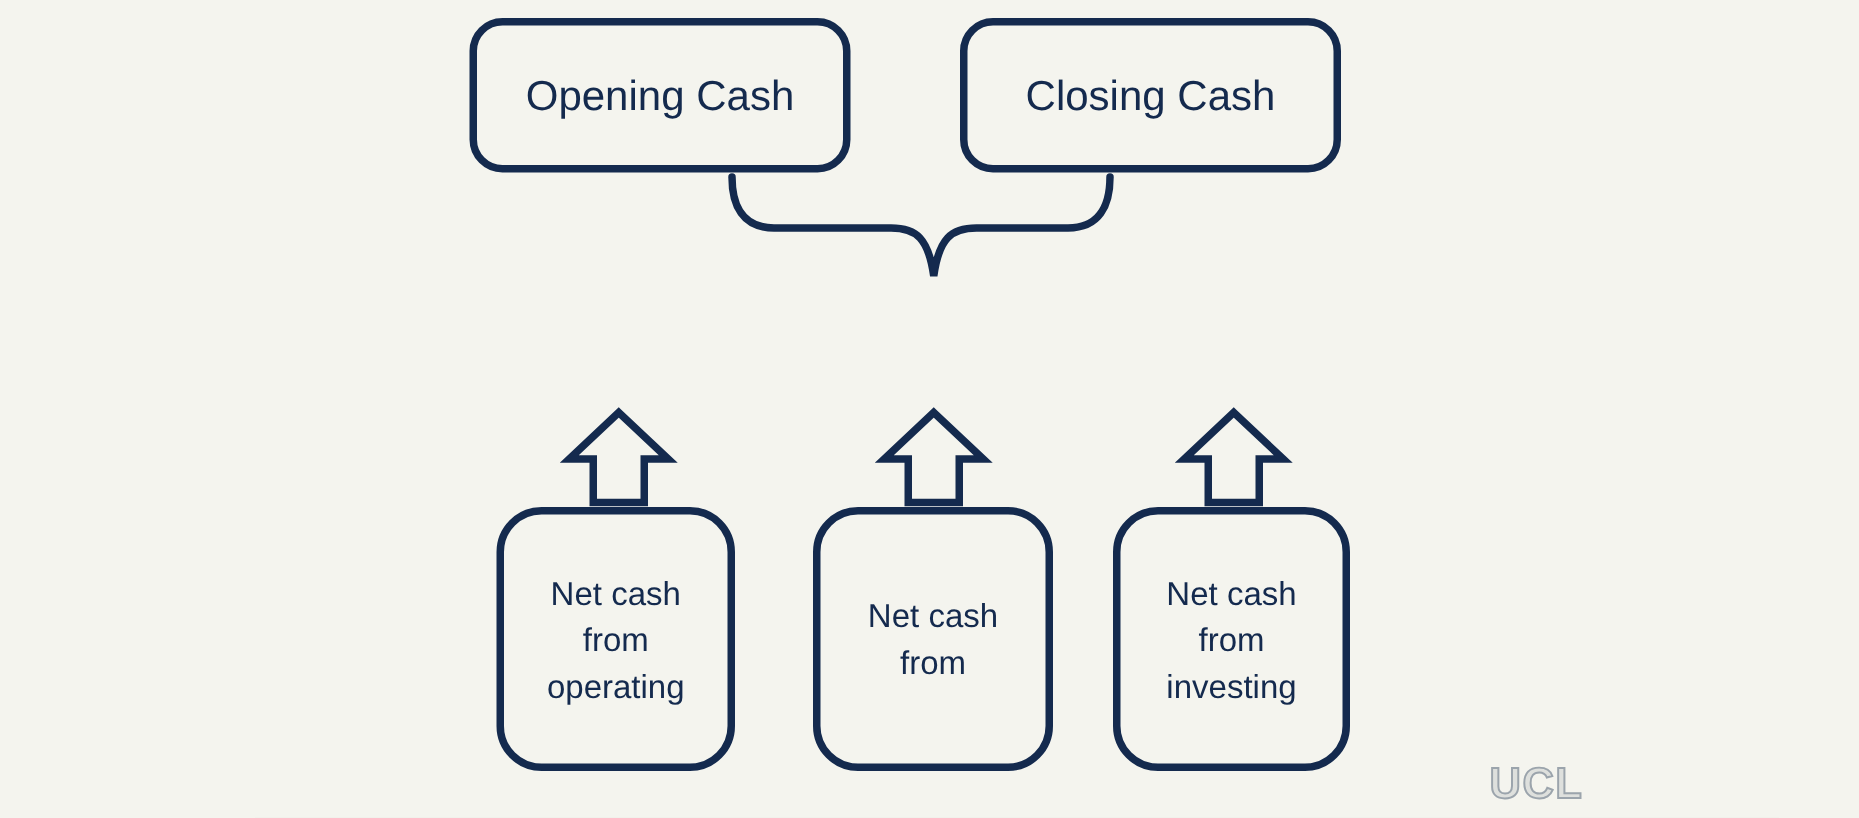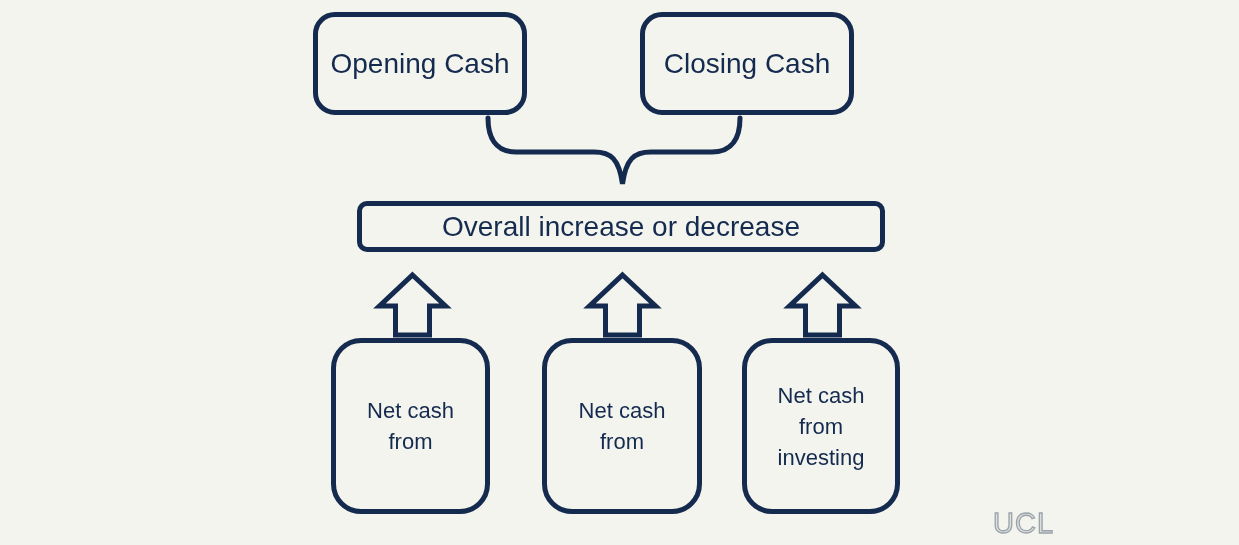--- a/index.html
+++ b/index.html
@@ -20,21 +20,21 @@
     box-sizing: border-box;
     border: 5px solid #142a4e;
     display: flex;
     align-items: center;
     justify-content: center;
     text-align: center;
     color: #142a4e;
     background: transparent;
   }
   .top-box {
-    width: 214px;
+    width: 254px;
     height: 103px;
     top: 12px;
     border-radius: 22px;
     font-size: 28px;
   }
   .top-box.opening { left: 313px; }
   .top-box.closing { left: 640px; }
   .result-box {
     left: 357px;
     top: 201px;
@@ -66,21 +66,21 @@
     left: 993px;
     top: 509px;
     color: #9ba4ac;
     line-height: 1;
   }
   .watermark .brand {
     font-size: 29px;
     letter-spacing: 1px;
     color: rgba(155,164,172,0.25);
     -webkit-text-stroke: 1.3px #9ba4ac;
-    font-weight: normal;
+    font-weight: bold;
   }
   .watermark .subtitle {
     margin-top: 5px;
     font-size: 21px;
     font-weight: bold;
     letter-spacing: 1.5px;
     color: #9ba4ac;
   }
 </style>
 </head>
@@ -101,28 +101,26 @@
     <polygon points="822.5,275 855.5,306 839.5,306 839.5,335 805.5,335 805.5,306 789.5,306" fill="none" stroke="#142a4e" stroke-width="5" stroke-linejoin="miter"></polygon>
   </svg>
 
   <div class="box top-box opening">
     <span>Opening Cash</span>
   </div>
   <div class="box top-box closing">
     <span>Closing Cash</span>
   </div>
 
-  <div class="box result-box">
-    <span>Overall increase or decrease</span>
-  </div>
 
   <div class="box bottom-box b1">
     <div>
       <div>Net cash</div>
       <div>from</div>
+      <div>operating</div>
     </div>
   </div>
   <div class="box bottom-box b2">
     <div>
       <div>Net cash</div>
       <div>from</div>
     </div>
   </div>
   <div class="box bottom-box b3">
     <div>

